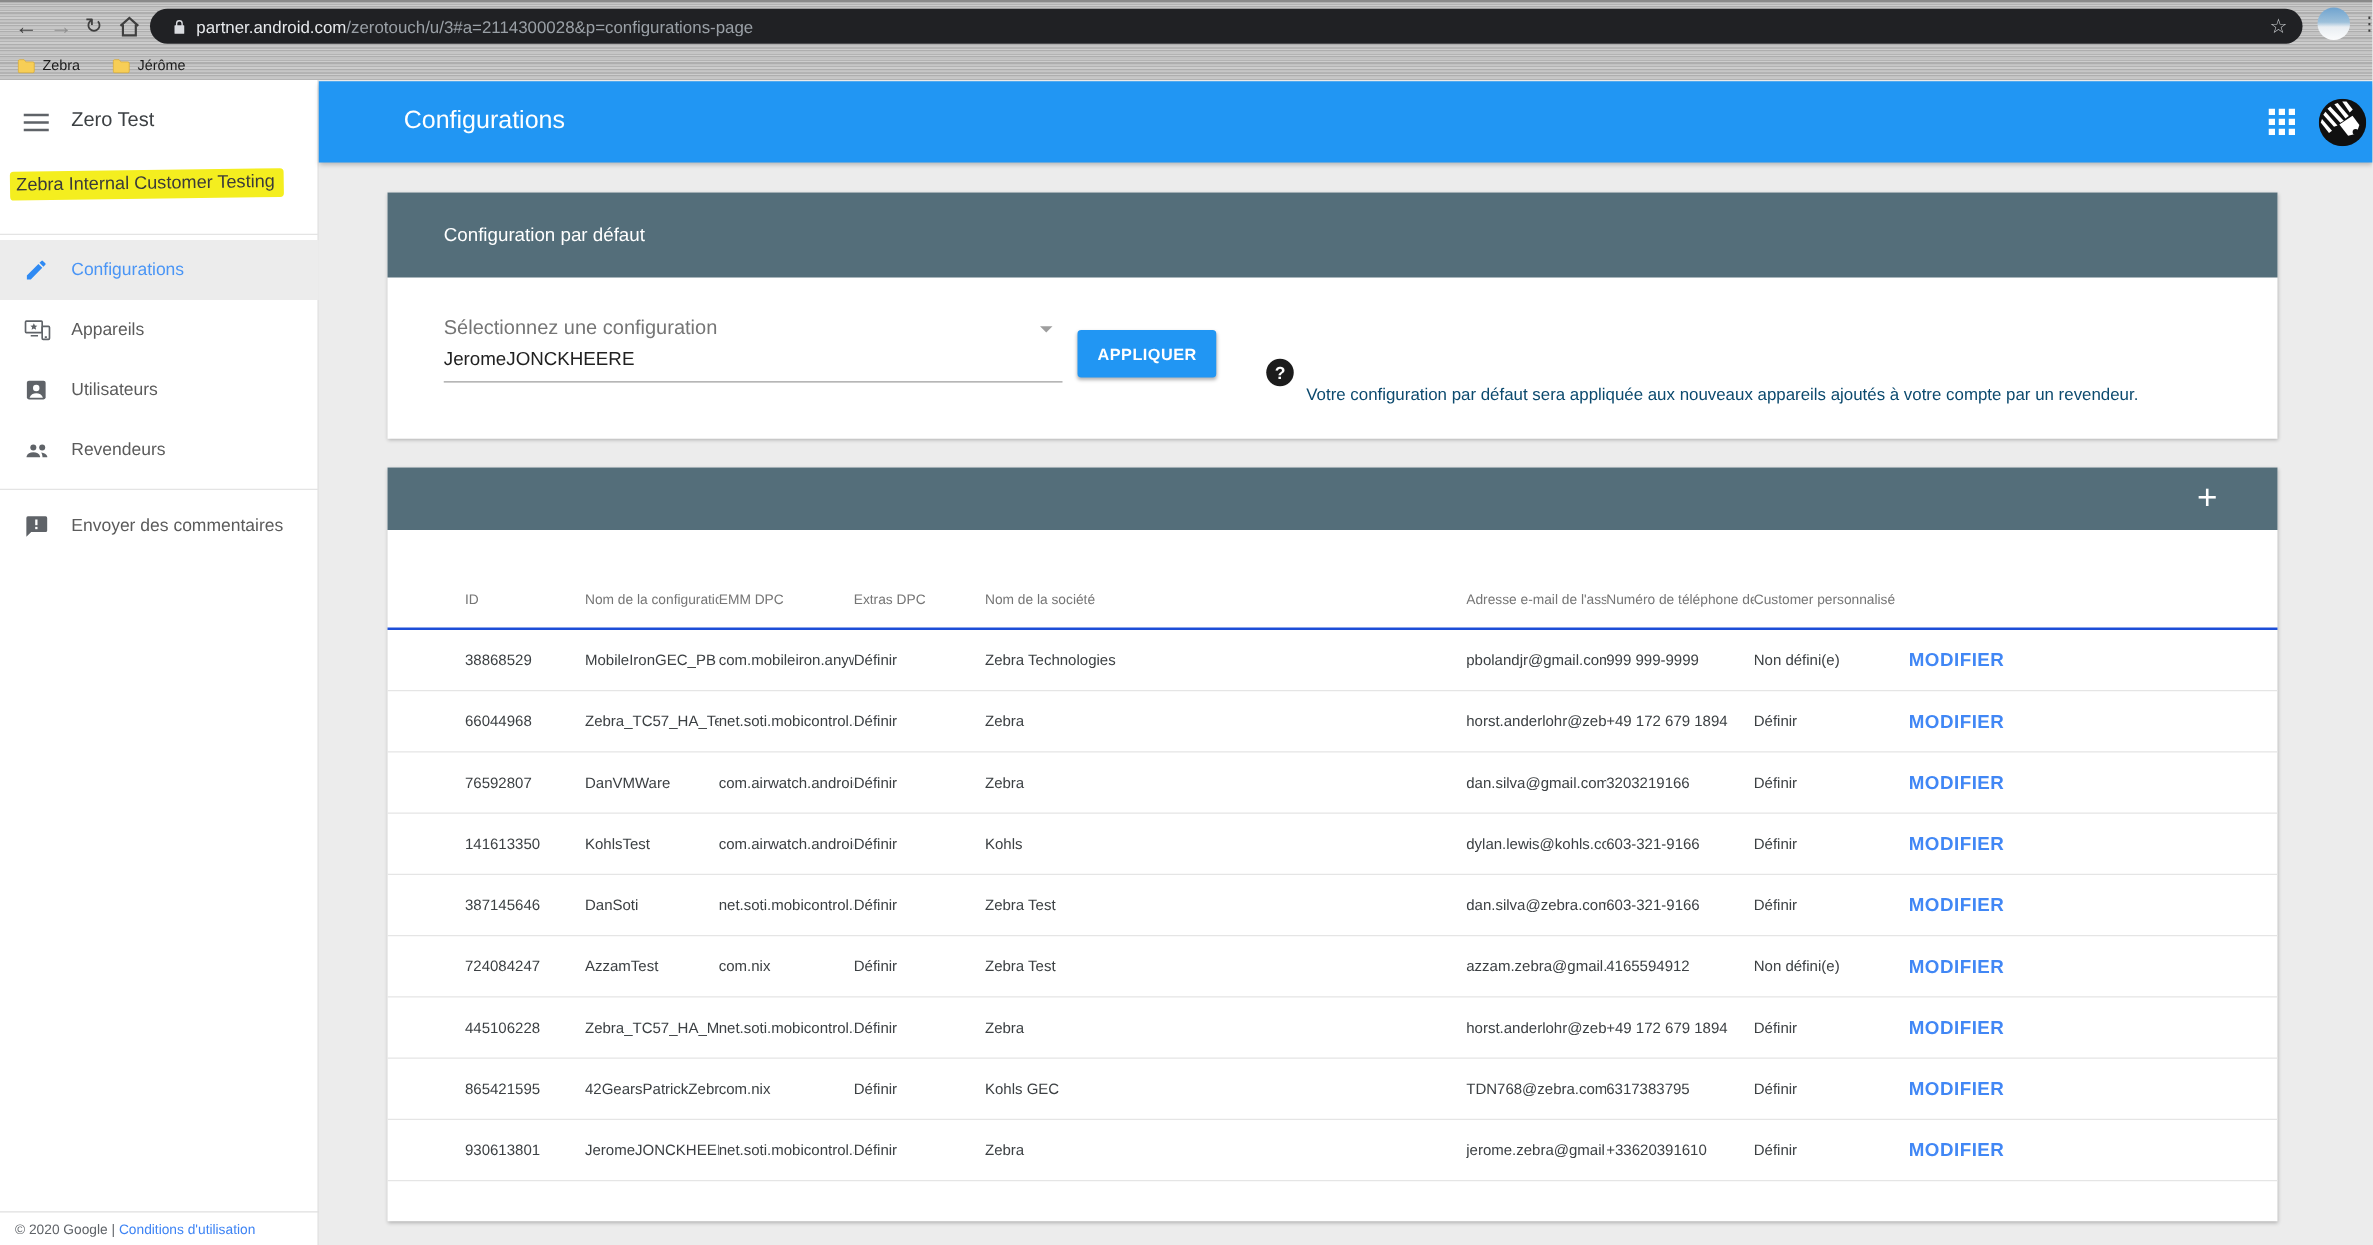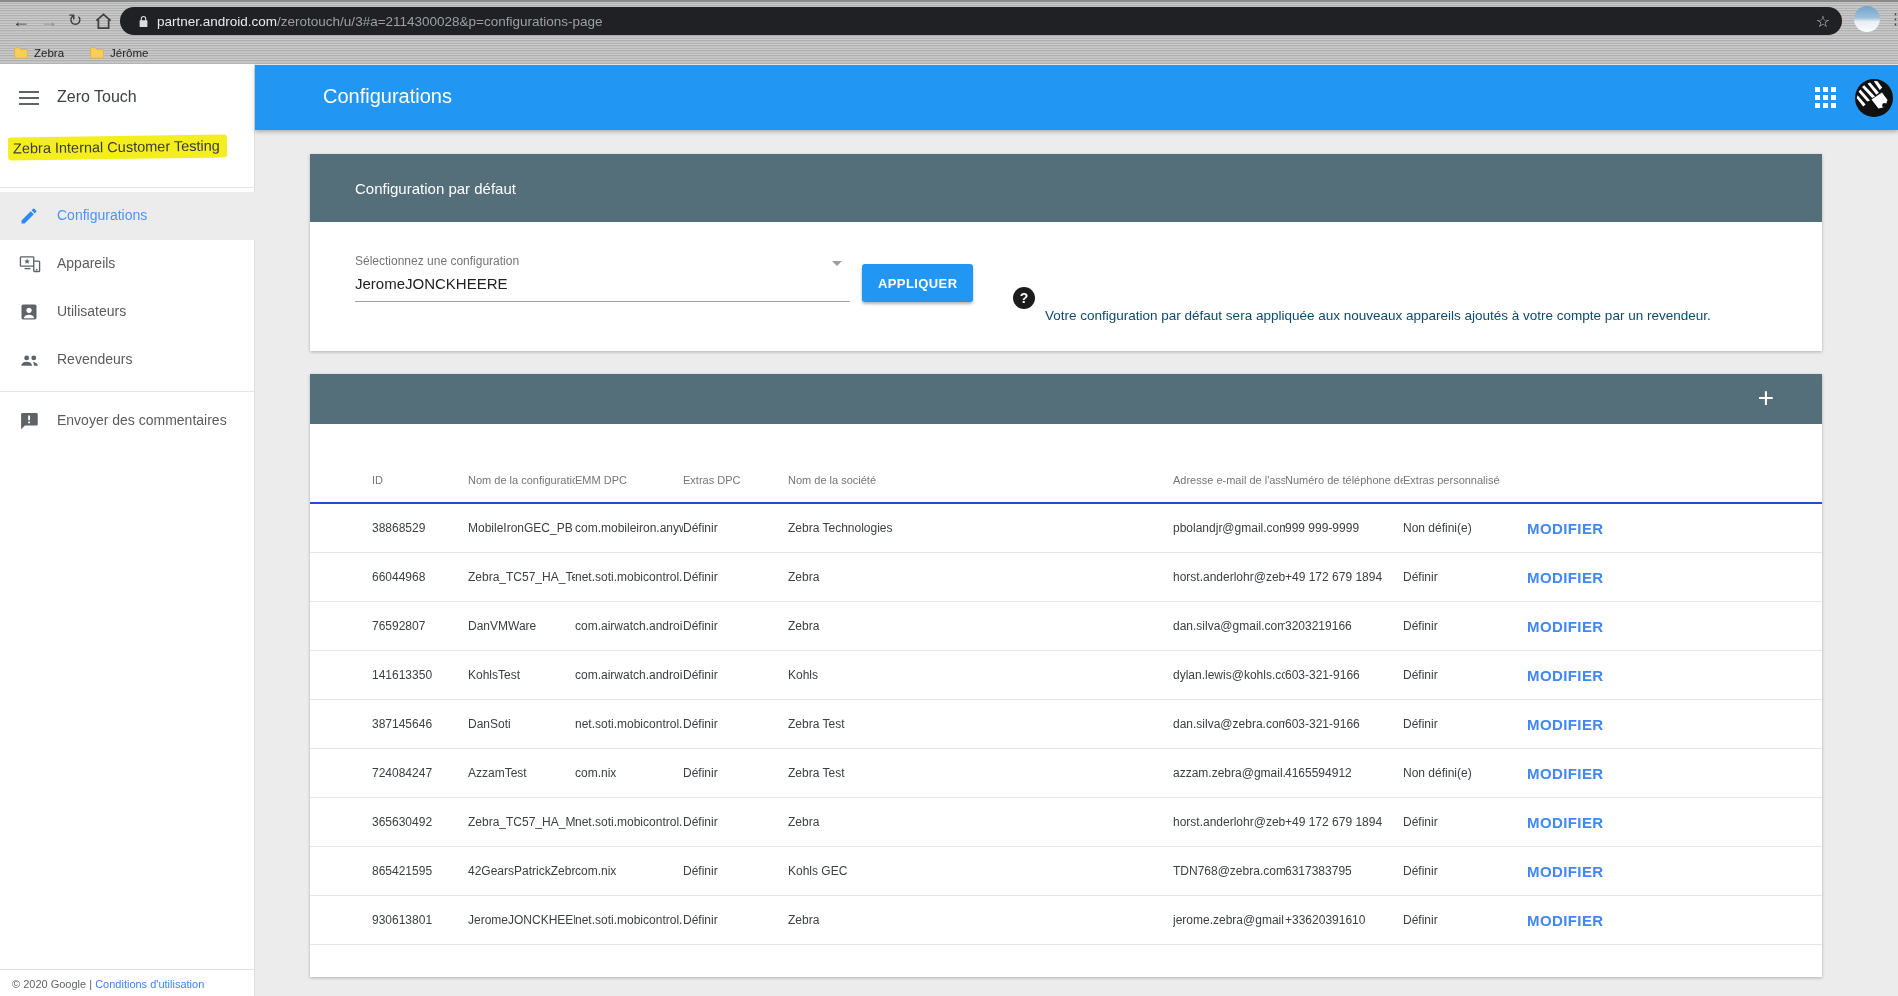--- a/index.html
+++ b/index.html
@@ -68,21 +68,21 @@
 
   .card { position:absolute; left:55px; width:1512px; background:#fff;
     box-shadow:0 1px 3px rgba(0,0,0,.25); }
   .card-head { background:#546e7a; color:#fff; }
 
   
   .card1 { top:90px; height:197px; }
   .card1 .card-head { height:68px; position:relative; }
   .card1 .card-title { position:absolute; left:45px; top:26px; font-size:15px; }
   .select-field { position:absolute; left:45px; top:100px; width:495px; cursor:pointer; }
-  .select-label { font-size:12px; color:#757575; }
+  .select-label { font-size:16px; color:#757575; }
   .select-value { font-size:15px; color:#212121; margin-top:7px; padding-bottom:9px;
     border-bottom:1px solid #9e9e9e; position:relative; }
   .select-caret { position:absolute; right:8px; top:7px; width:0; height:0;
     border-left:5px solid transparent; border-right:5px solid transparent; border-top:5px solid #9e9e9e; }
   .apply-btn { position:absolute; left:552px; top:110px; height:38px; padding:0 16px;
     background:#2196f3; color:#fff; font-size:13px; font-weight:bold; letter-spacing:.4px;
     border:none; border-radius:3px; box-shadow:0 2px 3px rgba(0,0,0,.3); cursor:pointer;
     font-family:"Liberation Sans",sans-serif; }
   .help-wrap { position:absolute; left:703px; top:118px; display:flex; align-items:center; gap:10px; width:760px; }
   .help-icon { flex:none; width:22px; height:22px; border-radius:50%; background:#1c1c1c; color:#fff;
@@ -148,21 +148,21 @@
 
 <div class="page">
 
   <aside class="sidebar">
     <div class="drawer-head">
       <span class="hamburger">
           <span></span>
           <span></span>
           <span></span>
         </span>
-      <span class="product-name">Zero Touch</span>
+      <span class="product-name">Zero Test</span>
     </div>
     <div class="account-row">
       <span class="account-highlight">Zebra Internal Customer Testing</span>
     </div>
     <div class="side-divider" style="top:123px"></div>
 
     <div class="nav-item active" style="top:128px">
       <span class="nicon">
         <svg width="20" height="20" viewBox="0 0 24 24" fill="#2f8af3">
             <path d="M3 17.25V21h3.75L17.8 9.94l-3.75-3.75L3 17.25zM20.7 7.04a1 1 0 0 0 0-1.41l-2.34-2.34a1 1 0 0 0-1.41 0l-1.83 1.83 3.75 3.75 1.83-1.83z"></path>
@@ -276,21 +276,21 @@
         <span class="add-btn">+</span>
       </div>
       <div class="thead">
         <span>ID</span>
         <span>Nom de la configuration</span>
         <span>EMM DPC</span>
         <span>Extras DPC</span>
         <span>Nom de la société</span>
         <span>Adresse e-mail de l'assis…</span>
         <span>Numéro de téléphone de…</span>
-        <span>Extras personnalisé</span>
+        <span>Customer personnalisé</span>
         <span></span>
       </div>
       <div id="rows">
           <div class="trow">
             <span class="tcell">38868529</span>
             <span class="tcell">MobileIronGEC_PB</span>
             <span class="tcell">com.mobileiron.anyware.a</span>
             <span class="tcell">Définir</span>
             <span class="tcell">Zebra Technologies</span>
             <span class="tcell">pbolandjr@gmail.com</span>
@@ -347,21 +347,21 @@
             <span class="tcell">AzzamTest</span>
             <span class="tcell">com.nix</span>
             <span class="tcell">Définir</span>
             <span class="tcell">Zebra Test</span>
             <span class="tcell">azzam.zebra@gmail.com</span>
             <span class="tcell">4165594912</span>
             <span class="tcell">Non défini(e)</span>
             <span class="tcell action">MODIFIER</span>
           </div>
           <div class="trow">
-            <span class="tcell">365630492</span>
+            <span class="tcell">445106228</span>
             <span class="tcell">Zebra_TC57_HA_Madrid</span>
             <span class="tcell">net.soti.mobicontrol.andrc</span>
             <span class="tcell">Définir</span>
             <span class="tcell">Zebra</span>
             <span class="tcell">horst.anderlohr@zebra.co</span>
             <span class="tcell">+49 172 679 1894</span>
             <span class="tcell">Définir</span>
             <span class="tcell action">MODIFIER</span>
           </div>
           <div class="trow">

